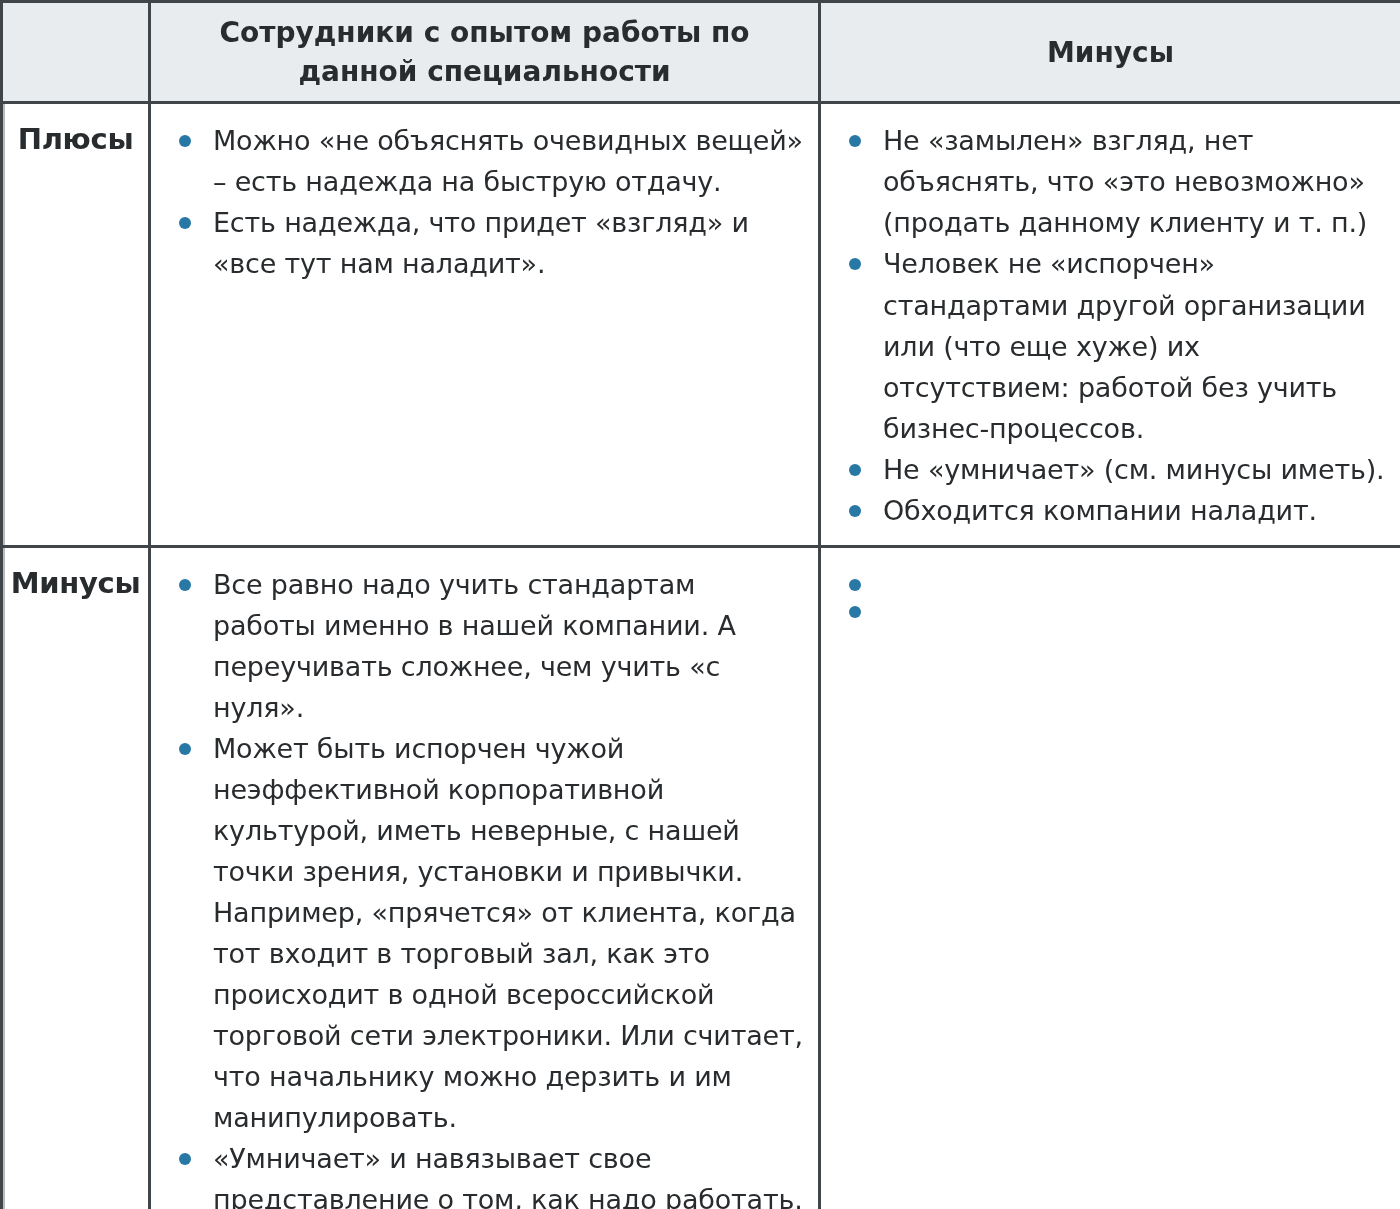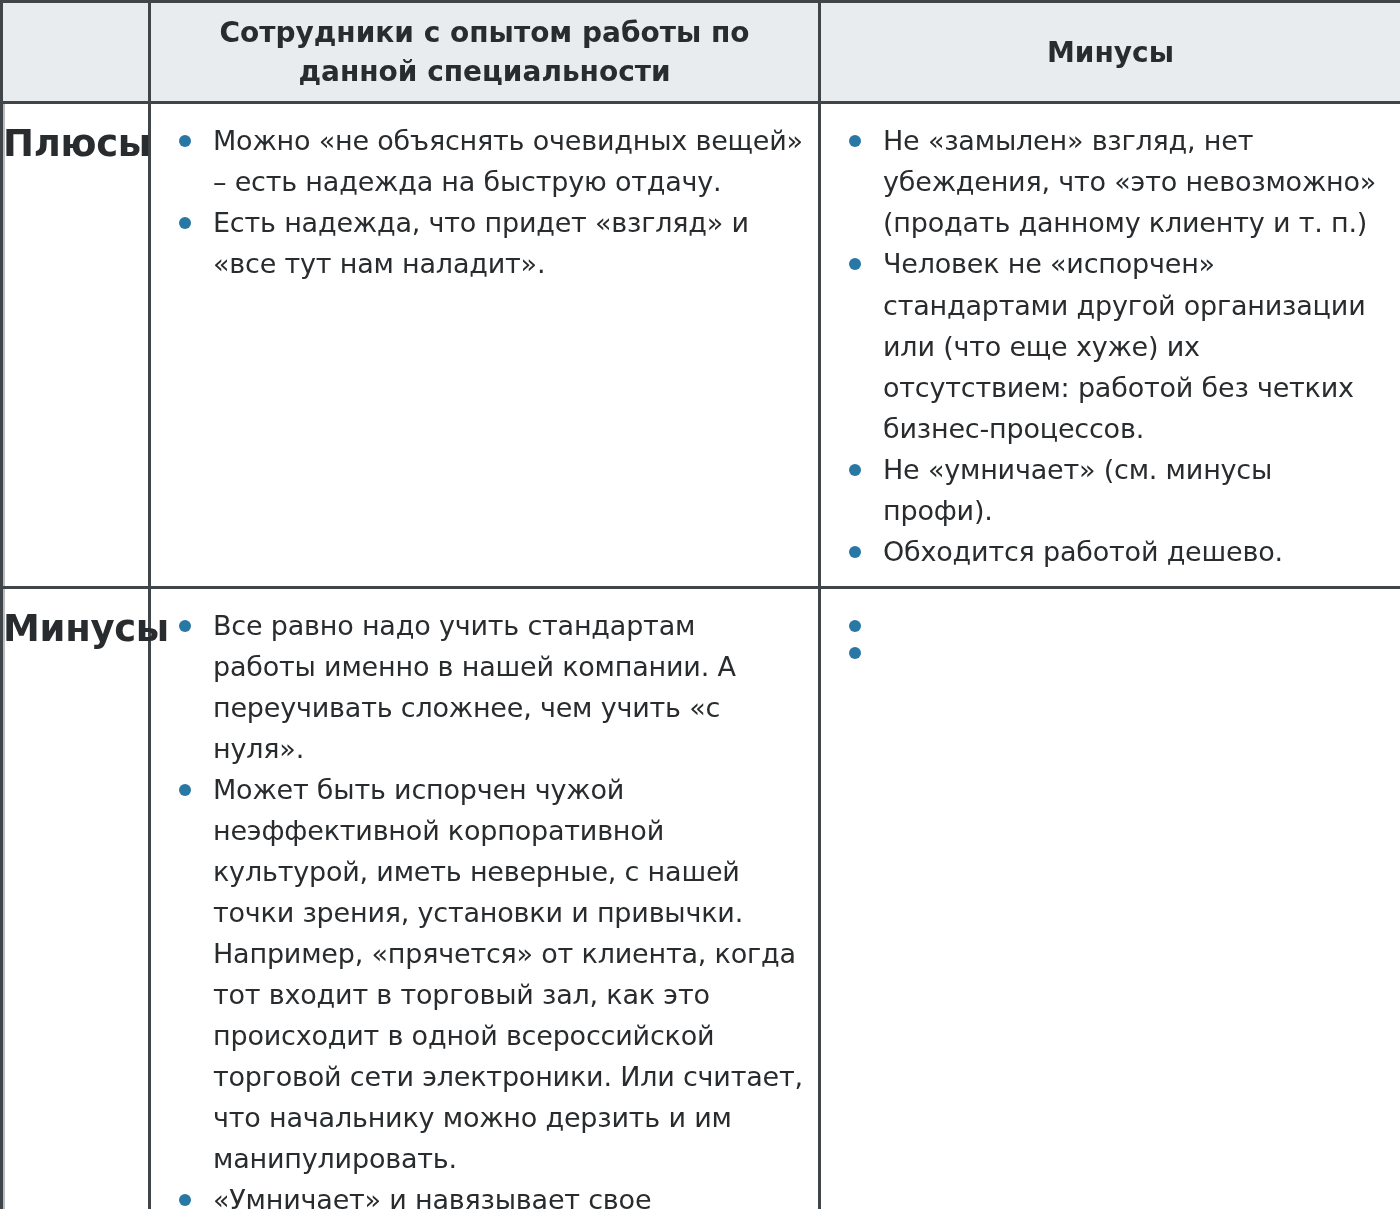--- a/index.html
+++ b/index.html
@@ -34,21 +34,21 @@
     font-weight:bold;
     line-height:1.4;
     padding:10px 18px;
     text-align:center;
   }
   .comparison-table{border-left:3px solid var(--accent_left);}
   col.c-label{width:148px;}
   col.c-exp{width:670px;}
   col.c-new{width:582px;}
   .row-label{
-    font-size:37px;
+    font-size:29px;
     font-weight:bold;
     text-align:center;
     padding-top:18px !important;
     letter-spacing:-0.3px;
   }
   .cell-content{padding:16px 14px 14px 22px;}
   ul.bullets{list-style:none;}
   ul.bullets li{
     display:flex;
     align-items:flex-start;
@@ -96,33 +96,33 @@
                 <span class="txt">Есть надежда, что придет «взгляд» и «все тут нам наладит».</span>
               </li>
           </ul>
         </div>
       </td>
       <td>
         <div class="cell-content">
           <ul class="bullets">
             <li>
                 <span class="blt"></span>
-                <span class="txt">Не «замылен» взгляд, нет убеждения, что «это невозможно» (продать данному клиенту и т. п.)</span>
+                <span class="txt">Не «замылен» взгляд, нет объяснять, что «это невозможно» (продать данному клиенту и т. п.)</span>
               </li>
             <li>
                 <span class="blt"></span>
-                <span class="txt">Человек не «испорчен» стандартами другой организации или (что еще хуже) их отсутствием: работой без четких бизнес-процессов.</span>
+                <span class="txt">Человек не «испорчен» стандартами другой организации или (что еще хуже) их отсутствием: работой без учить бизнес-процессов.</span>
               </li>
             <li>
                 <span class="blt"></span>
-                <span class="txt">Не «умничает» (см. минусы профи).</span>
+                <span class="txt">Не «умничает» (см. минусы иметь).</span>
               </li>
             <li>
                 <span class="blt"></span>
-                <span class="txt">Обходится работой дешево.</span>
+                <span class="txt">Обходится компании наладит.</span>
               </li>
           </ul>
         </div>
       </td>
     </tr>
     <tr>
       <td class="row-label">Минусы</td>
       <td>
         <div class="cell-content">
           <ul class="bullets">

